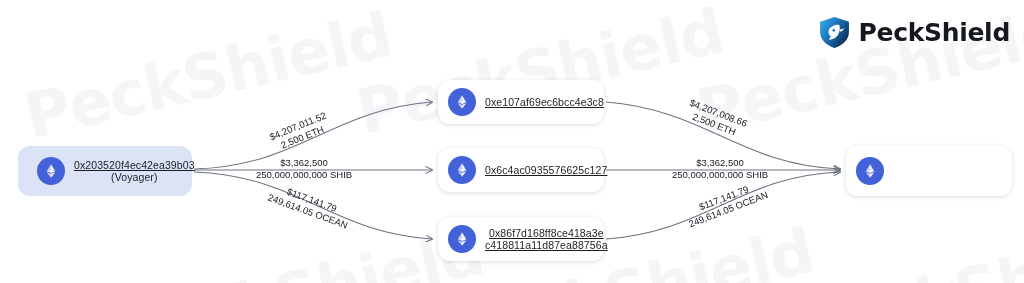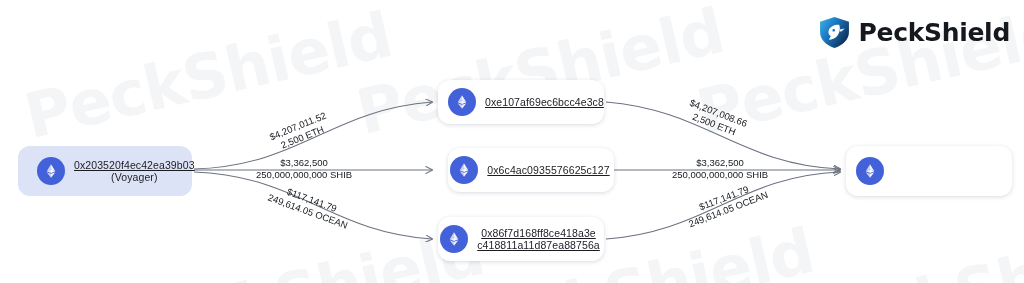--- a/index.html
+++ b/index.html
@@ -90,22 +90,22 @@
     text-align: center;
     flex: 1 1 auto;
     letter-spacing: 0.1px;
     font-family: "Liberation Sans", sans-serif;
   }
   .addr-line { display: block; white-space: nowrap; text-decoration: underline; }
   .node-tag { display: block; white-space: nowrap; }
 
   #node-source { left: 18px;  top: 146px; width: 174px; height: 50px; padding-left: 19px; }
   #node-m1     { left: 438px; top: 80px;  width: 166px; height: 44px; }
-  #node-m2     { left: 448px; top: 148px; width: 166px; height: 44px; justify-content: center; }
-  #node-m3     { left: 438px; top: 217px; width: 166px; height: 44px; justify-content: center; }
+  #node-m2     { left: 438px; top: 148px; width: 166px; height: 44px; }
+  #node-m3     { left: 438px; top: 217px; width: 166px; height: 44px; }
   #node-dest   { left: 846px; top: 146px; width: 166px; height: 50px; }
 
   
   .edge-label {
     position: absolute;
     font-size: 9.5px;
     line-height: 11.5px;
     color: #16181d;
     white-space: nowrap;
     text-align: center;

